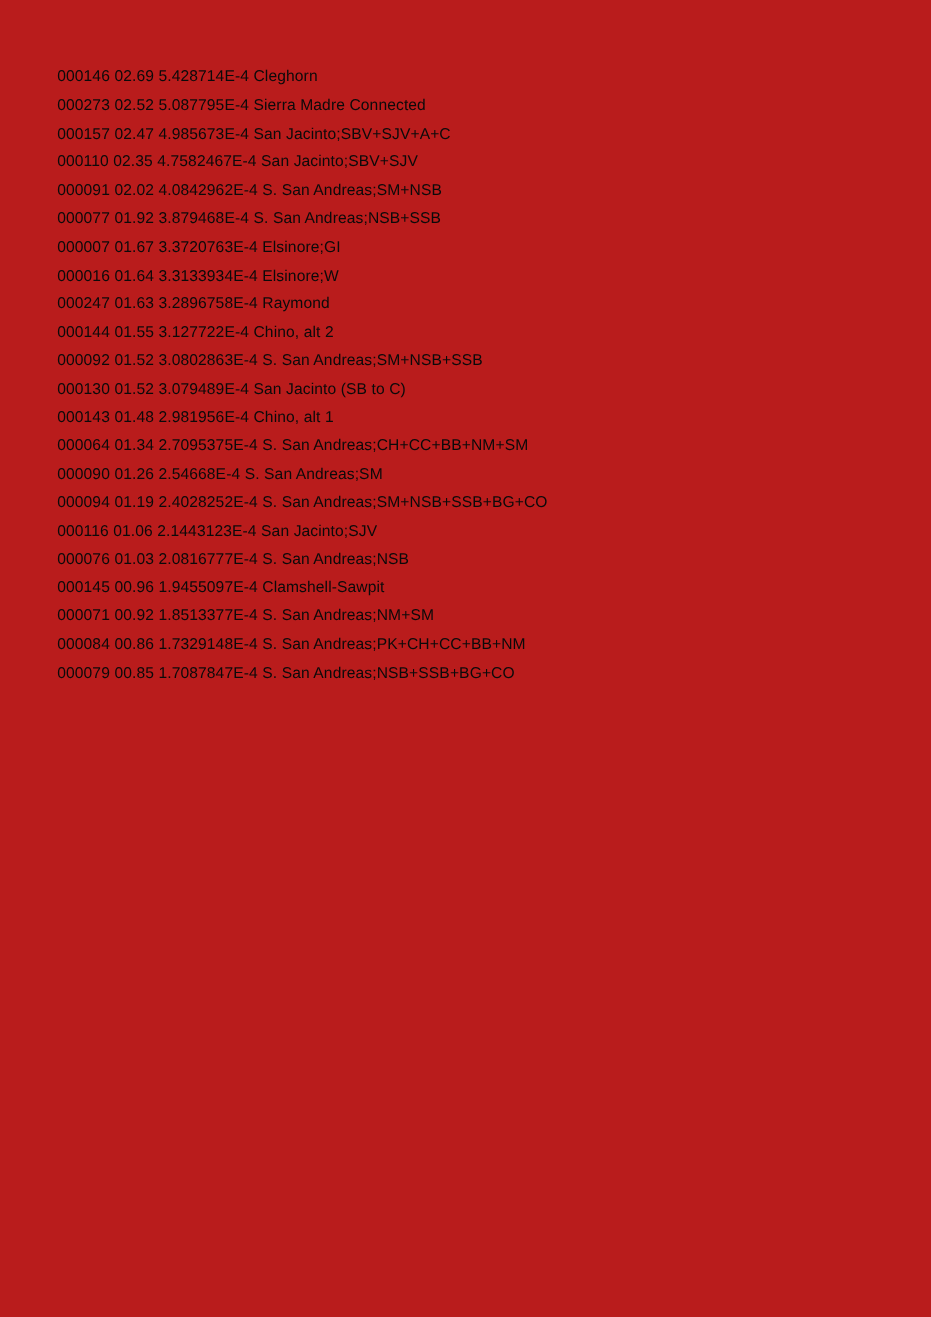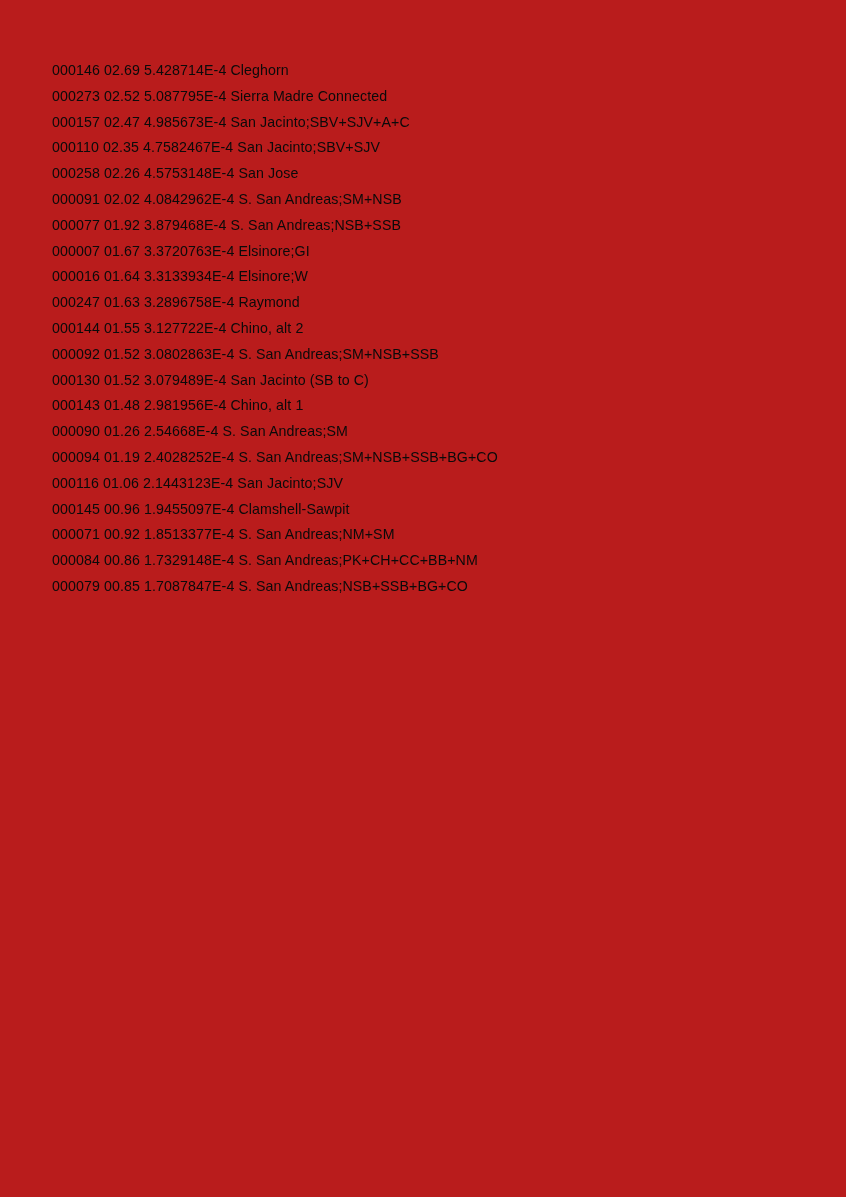--- a/index.html
+++ b/index.html
@@ -39,31 +39,32 @@
 </style>
 </head>
 <body>
 
 <div class="page">
   <div class="content">
     <div class="line">000146 02.69 5.428714E-4 Cleghorn</div>
     <div class="line">000273 02.52 5.087795E-4 Sierra Madre Connected</div>
     <div class="line">000157 02.47 4.985673E-4 San Jacinto;SBV+SJV+A+C</div>
     <div class="line">000110 02.35 4.7582467E-4 San Jacinto;SBV+SJV</div>
-    <div class="line">000258 02.26 4.5753148E-4 San Jose</div>
     <div class="line">000091 02.02 4.0842962E-4 S. San Andreas;SM+NSB</div>
     <div class="line">000077 01.92 3.879468E-4 S. San Andreas;NSB+SSB</div>
     <div class="line">000007 01.67 3.3720763E-4 Elsinore;GI</div>
     <div class="line">000016 01.64 3.3133934E-4 Elsinore;W</div>
     <div class="line">000247 01.63 3.2896758E-4 Raymond</div>
     <div class="line">000144 01.55 3.127722E-4 Chino, alt 2</div>
     <div class="line">000092 01.52 3.0802863E-4 S. San Andreas;SM+NSB+SSB</div>
     <div class="line">000130 01.52 3.079489E-4 San Jacinto (SB to C)</div>
     <div class="line">000143 01.48 2.981956E-4 Chino, alt 1</div>
+    <div class="line">000064 01.34 2.7095375E-4 S. San Andreas;CH+CC+BB+NM+SM</div>
     <div class="line">000090 01.26 2.54668E-4 S. San Andreas;SM</div>
     <div class="line">000094 01.19 2.4028252E-4 S. San Andreas;SM+NSB+SSB+BG+CO</div>
     <div class="line">000116 01.06 2.1443123E-4 San Jacinto;SJV</div>
+    <div class="line">000076 01.03 2.0816777E-4 S. San Andreas;NSB</div>
     <div class="line">000145 00.96 1.9455097E-4 Clamshell-Sawpit</div>
     <div class="line">000071 00.92 1.8513377E-4 S. San Andreas;NM+SM</div>
     <div class="line">000084 00.86 1.7329148E-4 S. San Andreas;PK+CH+CC+BB+NM</div>
     <div class="line">000079 00.85 1.7087847E-4 S. San Andreas;NSB+SSB+BG+CO</div>
   </div>
 </div>
 
 </body></html>

